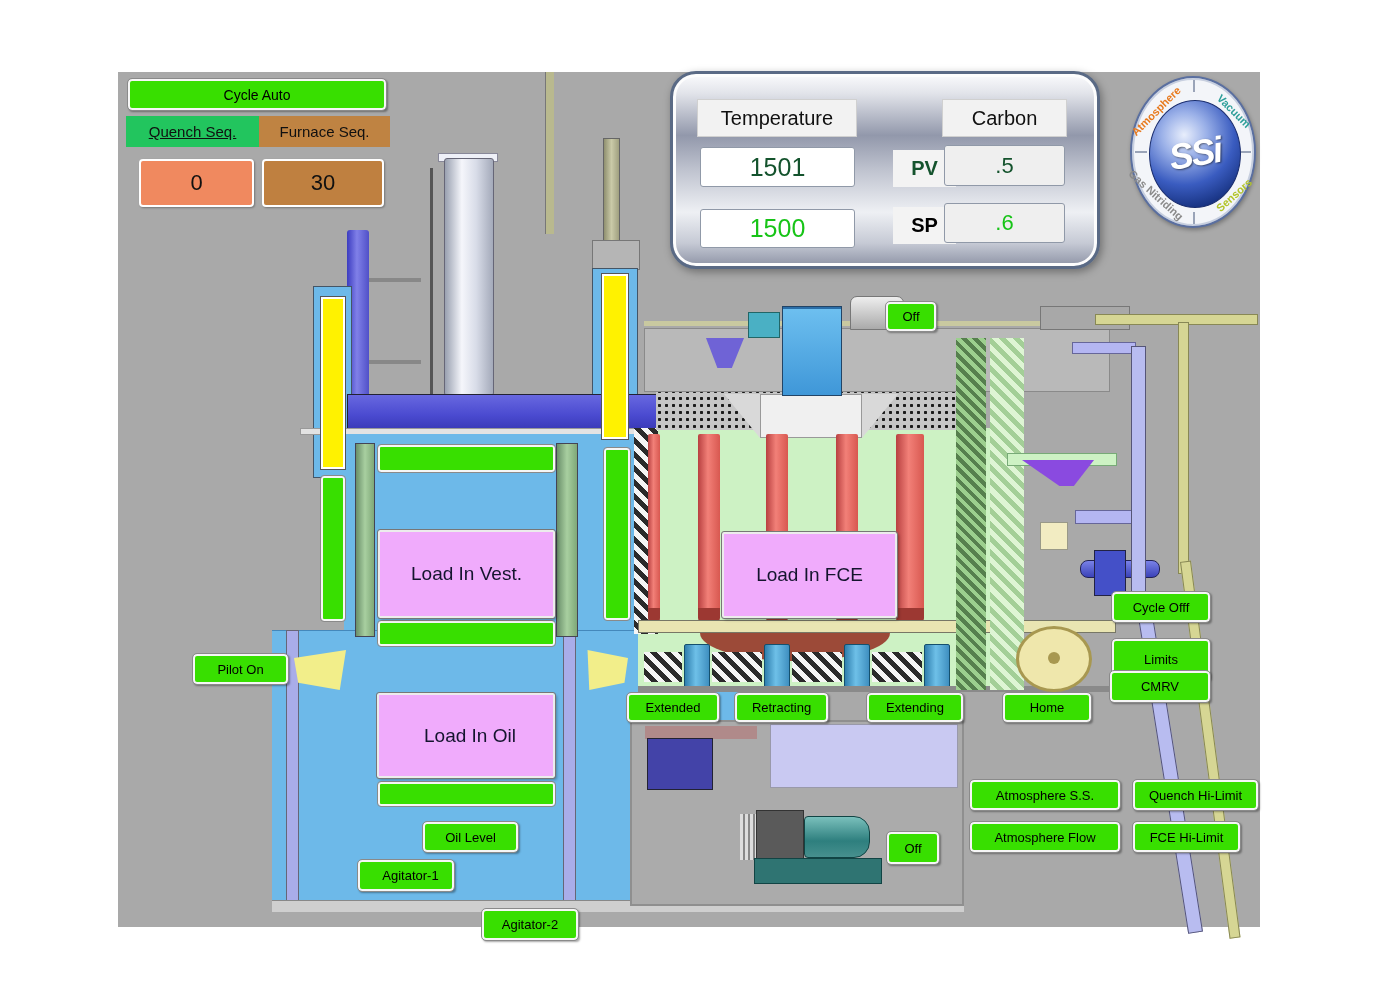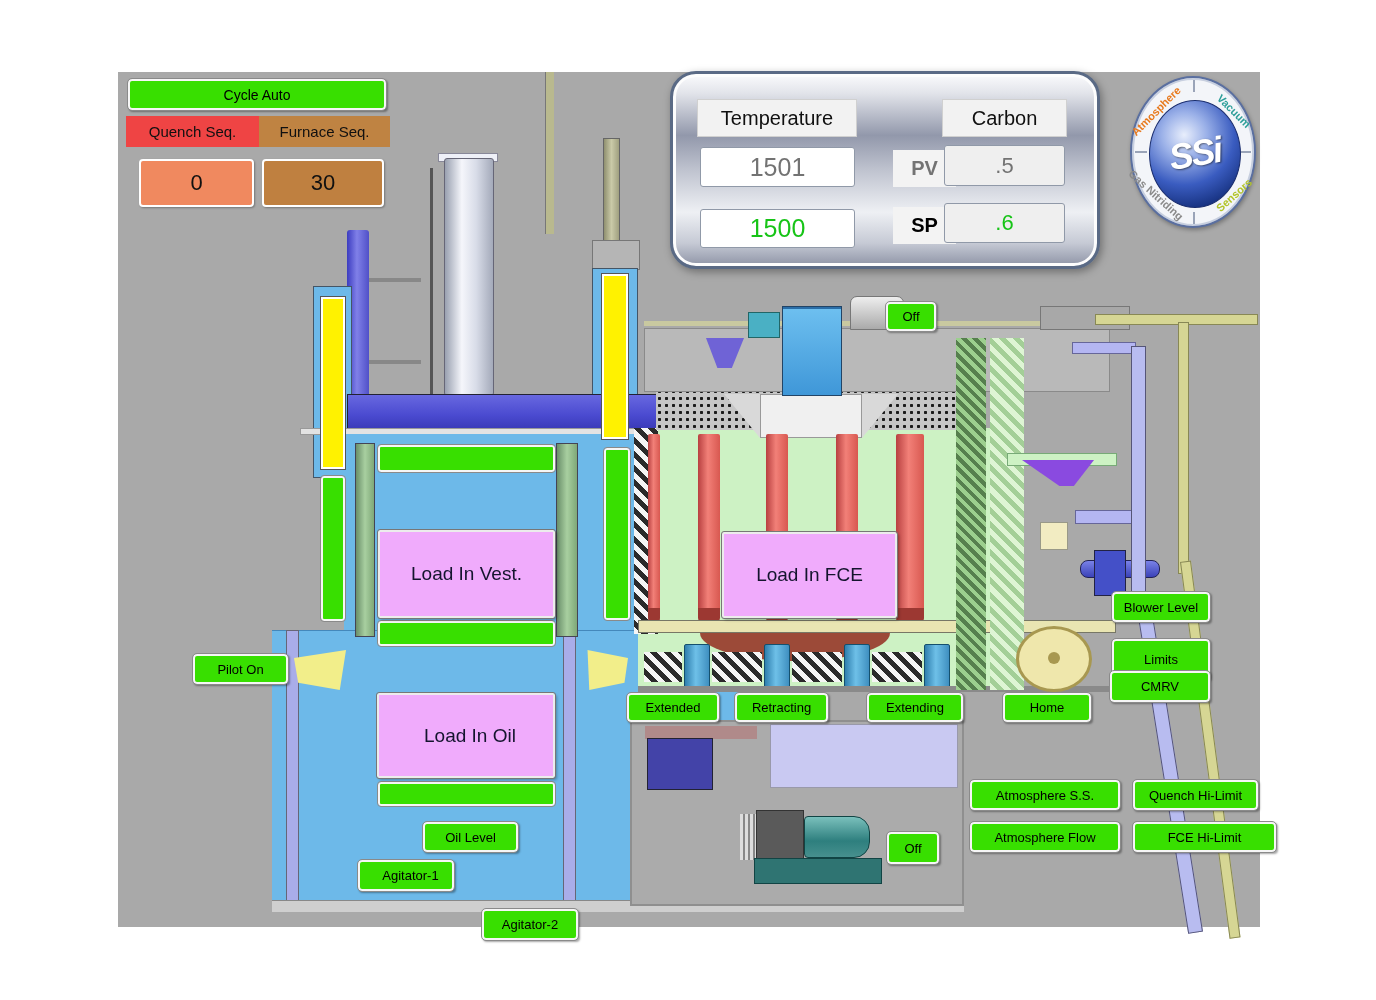--- a/index.html
+++ b/index.html
@@ -16,21 +16,21 @@
   .seqlbl{display:flex;align-items:center;justify-content:center;font-size:15px;color:#101010;}
   .seqval{display:flex;align-items:center;justify-content:center;font-size:22px;color:#101010;
           border:2px solid #fff;border-radius:4px;box-shadow:1px 1px 2px rgba(0,0,0,.3);}
   
   .ppanel{background:linear-gradient(180deg,#fbfbfd 0%,#e2e4ea 10%,#9298ab 32%,#bfc3cf 50%,#eef0f4 72%,#c6cad5 88%,#8e94a6 100%);
           border:3px solid #5a6a85;border-radius:26px;
           box-shadow:inset 0 0 0 3px #fdfdfd,2px 3px 8px rgba(0,0,0,.35);}
   .plabel{background:#f2f2f2;border:1px solid #d0d0d0;display:flex;align-items:center;justify-content:center;font-size:20px;color:#101010;}
   .pval{background:#fff;border:1px solid #9099a8;border-radius:3px;display:flex;align-items:center;justify-content:center;font-size:25px;}
   .pvalc{background:#efefef;}
-  .blue{color:#737373;} .grn{color:#17c417;}
+  .blue{color:#14532d;} .grn{color:#17c417;}
   .pvsp{background:#f3f3f3;display:flex;align-items:center;justify-content:center;font-size:20px;font-weight:bold;margin-left:28px;}
   
   .hbw{background:repeating-linear-gradient(45deg,#f5f5f5 0 5px,#2a2a2a 5px 10px);}
   .hgrn1{background:repeating-linear-gradient(45deg,#9ccf8e 0 4px,#567f4e 4px 8px);}
   .hgrn2{background:repeating-linear-gradient(45deg,#def5d4 0 5px,#a3cf97 5px 10px);}
   .dots{background-color:#c6c6c6;background-image:radial-gradient(#1a1a1a 1.4px,transparent 1.5px);background-size:7px 7px;}
   .tube{background:linear-gradient(90deg,#b84040,#f28078 45%,#d85850);border-radius:2px;}
   .tubecap{background:#9c3832;border-radius:0 0 45% 45%;}
   .cyl-blue{background:linear-gradient(90deg,#2f7fae,#6ec0e8 45%,#3f8fc0);border:1px solid #14506e;border-radius:2px;}
   .lav{background:#a9ade9;border:1px solid #667;}
@@ -137,21 +137,21 @@
 
   <div class="abs" style="left:321px;top:297px;width:24px;height:172px;background:#fff200;border:2px solid #fff;outline:1px solid #555;"></div>
   <div class="abs" style="left:602px;top:274px;width:26px;height:165px;background:#fff200;border:2px solid #fff;outline:1px solid #555;"></div>
   <div class="abs bar" style="left:321px;top:476px;width:24px;height:145px;"></div>
   <div class="abs bar" style="left:604px;top:448px;width:26px;height:172px;"></div>
   <div class="abs bar" style="left:378px;top:445px;width:177px;height:27px;"></div>
   <div class="abs bar" style="left:378px;top:621px;width:177px;height:25px;"></div>
   <div class="abs bar" style="left:378px;top:782px;width:177px;height:24px;"></div>
 
   <div class="abs btn" style="left:128px;top:79px;width:258px;height:31px;font-size:14px;">Cycle Auto</div>
-  <div class="abs seqlbl" style="left:126px;top:116px;width:133px;height:31px;background:#ef4444;">Quench Seq.</div>
+  <div class="abs seqlbl" style="left:126px;top:116px;width:133px;height:31px;background:#22c55e;text-decoration:underline;">Quench Seq.</div>
   <div class="abs seqlbl" style="left:259px;top:116px;width:131px;height:31px;background:#bf8342;">Furnace Seq.</div>
   <div class="abs seqval" style="left:139px;top:159px;width:115px;height:48px;background:#f0895f;">0</div>
   <div class="abs seqval" style="left:262px;top:159px;width:122px;height:48px;background:#bf8040;">30</div>
 
   <div class="abs ppanel" style="left:670px;top:71px;width:430px;height:198px;"></div>
   <div class="abs plabel" style="left:697px;top:99px;width:160px;height:38px;">Temperature</div>
   <div class="abs plabel" style="left:942px;top:99px;width:125px;height:38px;">Carbon</div>
   <div class="abs pval blue" style="left:700px;top:147px;width:155px;height:40px;">1501</div>
   <div class="abs pvsp blue" style="left:865px;top:150px;width:63px;height:37px;">PV</div>
   <div class="abs pval pvalc blue" style="left:944px;top:145px;width:121px;height:41px;font-size:22px;">.5</div>
@@ -175,25 +175,25 @@
 
   <div class="abs btn" style="left:886px;top:302px;width:50px;height:29px;">Off</div>
   <div class="abs load" style="left:378px;top:530px;width:177px;height:88px;">Load In Vest.</div>
   <div class="abs load" style="left:722px;top:532px;width:175px;height:86px;">Load In FCE</div>
   <div class="abs btn" style="left:193px;top:654px;width:95px;height:30px;">Pilot On</div>
   <div class="abs load" style="left:377px;top:693px;width:178px;height:85px;padding-left:8px;">Load In Oil</div>
   <div class="abs btn" style="left:627px;top:693px;width:92px;height:29px;">Extended</div>
   <div class="abs btn" style="left:735px;top:693px;width:93px;height:29px;">Retracting</div>
   <div class="abs btn" style="left:867px;top:693px;width:96px;height:29px;">Extending</div>
   <div class="abs btn" style="left:1003px;top:693px;width:88px;height:29px;">Home</div>
-  <div class="abs btn" style="left:1112px;top:592px;width:98px;height:30px;">Blower Level</div>
+  <div class="abs btn" style="left:1112px;top:592px;width:98px;height:30px;">Cycle Offf</div>
   <div class="abs btn" style="left:1112px;top:639px;width:98px;height:41px;">Limits</div>
   <div class="abs btn" style="left:1110px;top:671px;width:100px;height:31px;text-align:center;">CMRV</div>
   <div class="abs btn" style="left:970px;top:780px;width:150px;height:30px;">Atmosphere S.S.</div>
   <div class="abs btn" style="left:1133px;top:780px;width:125px;height:30px;">Quench Hi-Limit</div>
   <div class="abs btn" style="left:970px;top:822px;width:150px;height:30px;">Atmosphere Flow</div>
-  <div class="abs btn" style="left:1133px;top:822px;width:143px;height:30px;">FCE Hi-Limit</div>
+  <div class="abs btn" style="left:1133px;top:822px;width:107px;height:30px;">FCE Hi-Limit</div>
   <div class="abs btn" style="left:423px;top:822px;width:95px;height:30px;">Oil Level</div>
   <div class="abs btn" style="left:358px;top:860px;width:96px;height:31px;padding-left:9px;">Agitator-1</div>
   <div class="abs btn" style="left:482px;top:880px;width:96px;height:31px;margin-top:29px;">Agitator-2</div>
   <div class="abs btn" style="left:887px;top:832px;width:52px;height:32px;">Off</div>
 
 </div>
 
 </body></html>

